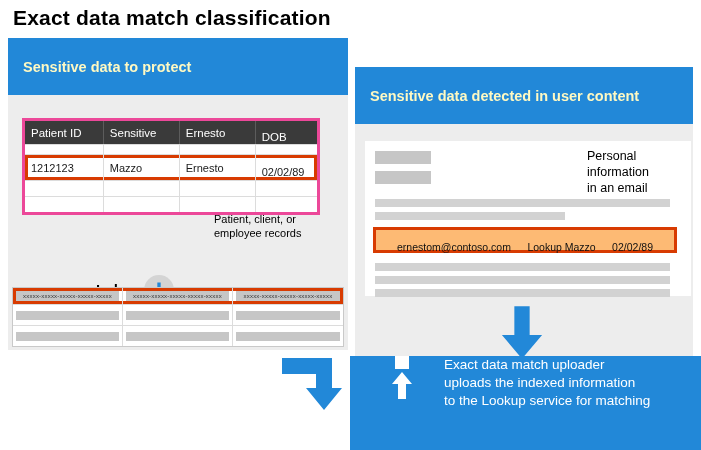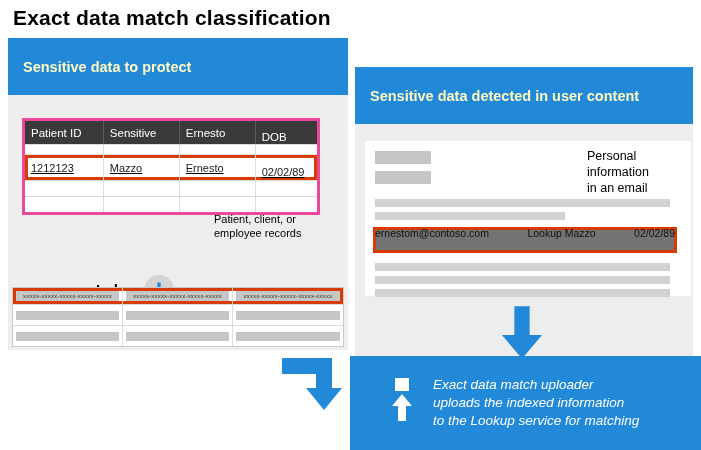--- a/index.html
+++ b/index.html
@@ -24,21 +24,21 @@
   
   .data-table{position:absolute;left:14px;top:80px;width:298px;background:#fff;border:3px solid #ec4899;}
   .t-head{display:flex;background:#3a3a3a;color:#fff;height:23px;font-size:11.5px;}
   .t-cell{display:flex;align-items:center;padding:0 6px;overflow:hidden;white-space:nowrap;}
   .t-head .t-cell{border-right:1px solid #5c5c5c;}
   .t-row{display:flex;background:#fff;border-top:1px solid var(--grid);}
   .t-row .t-cell{border-right:1px solid var(--grid);font-size:11px;color:#1a1a1a;}
   .t-cell:last-child{border-right:none !important;}
   .col-0{width:27%;}.col-1{width:26%;}.col-2{width:26%;}.col-3{width:21%;margin-top:8px;}
   .row-blank{height:10px;}
-  .row-high{height:26px;box-shadow:inset 0 0 0 3px var(--orange);text-decoration:underline;}
+  .row-high{height:26px;box-shadow:inset 0 0 0 3px var(--orange);}
   .row-pad{height:16px;}
 
   .caption{position:absolute;left:206px;top:174px;width:130px;font-size:11px;line-height:1.3;
     color:#000;white-space:pre-line;}
 
   .index-wrap{position:absolute;left:88px;top:208px;display:flex;align-items:center;gap:10px;margin-top:29px;}
   .index-label{font-size:14.5px;font-weight:700;color:#000;}
   .index-circle{width:30px;height:30px;border-radius:50%;background:#d4d4d4;display:flex;
     align-items:center;justify-content:center;}
 
@@ -54,29 +54,29 @@
   .hash-bar{width:100%;height:10px;background:var(--bar-gray);font-size:6px;line-height:10px;
     color:#333;text-align:center;overflow:hidden;white-space:nowrap;letter-spacing:.2px;}
   .plain-bar{width:100%;height:9px;background:var(--bar-gray);}
 
   
   .doc{position:absolute;left:10px;top:74px;width:326px;height:155px;background:#fff;}
   .doc-bar{position:absolute;background:var(--bar-gray);}
   .doc-bar.thin{background:var(--thin-bar);height:8px;}
   .note{position:absolute;left:222px;top:7px;width:96px;font-size:12.5px;line-height:1.28;
     color:#000;white-space:pre-line;}
-  .match-row{position:absolute;left:8px;top:86px;width:304px;height:26px;background:#737373;
-    box-shadow:inset 0 0 0 3px var(--orange);display:flex;align-items:flex-start;
-    justify-content:space-between;padding:0 2px;font-size:10.5px;color:#111;}
+  .match-row{position:absolute;left:8px;top:86px;width:304px;height:26px;background:#fdba74;
+    box-shadow:inset 0 0 0 3px var(--orange);display:flex;align-items:flex-end;
+    justify-content:space-between;padding:0 24px;font-size:10.5px;color:#111;}
 
   .down-arrow{position:absolute;left:145px;top:238px;}
 
   
   .uploader-box{position:absolute;left:350px;top:356px;width:351px;height:94px;background:var(--blue);
-    display:flex;align-items:center;padding-left:38px;gap:17px;font-style:italic;}
+    display:flex;align-items:flex-start;padding-left:38px;gap:28px;}
   .uploader-text{width:252px;color:#fff;font-size:13.5px;line-height:1.32;white-space:pre-line;}
 
   .elbow-arrow{position:absolute;left:282px;top:352px;}
 </style>
 </head>
 <body>
 
 <div class="stage">
 
   <div class="title">Exact data match classification</div>

